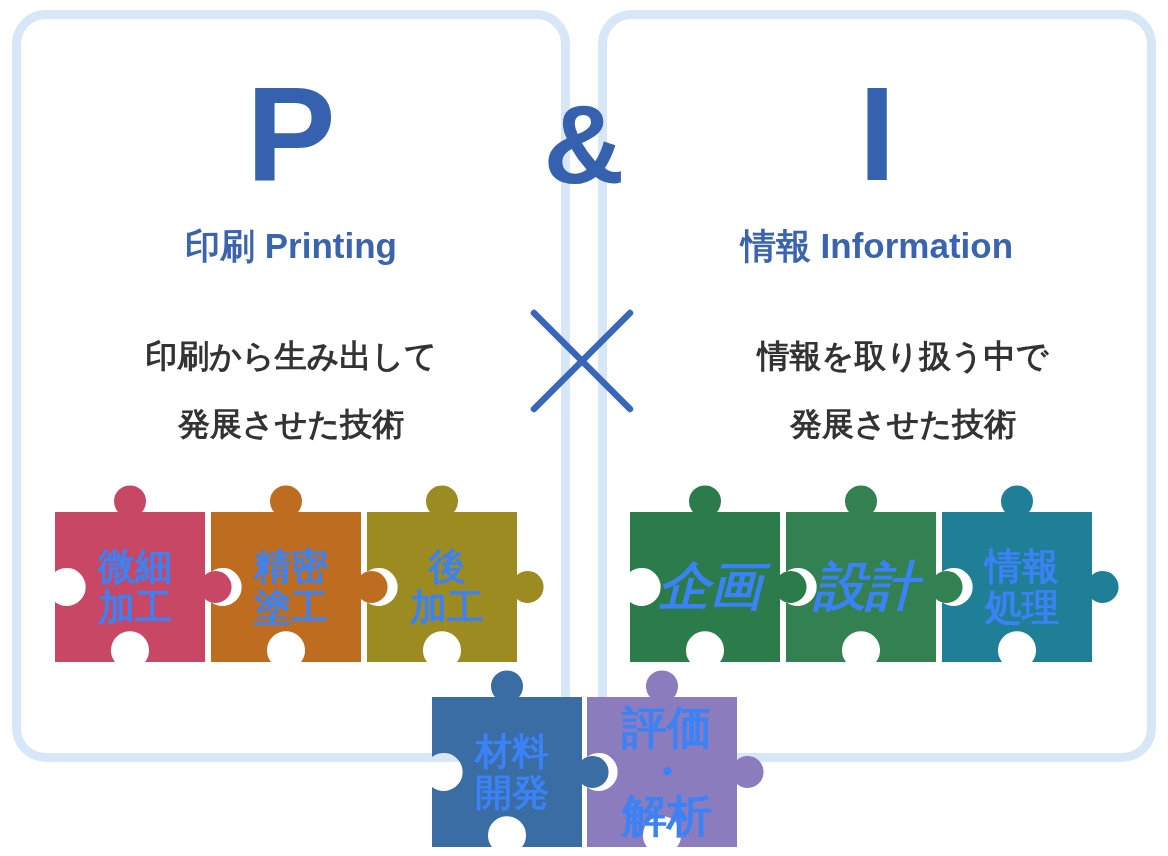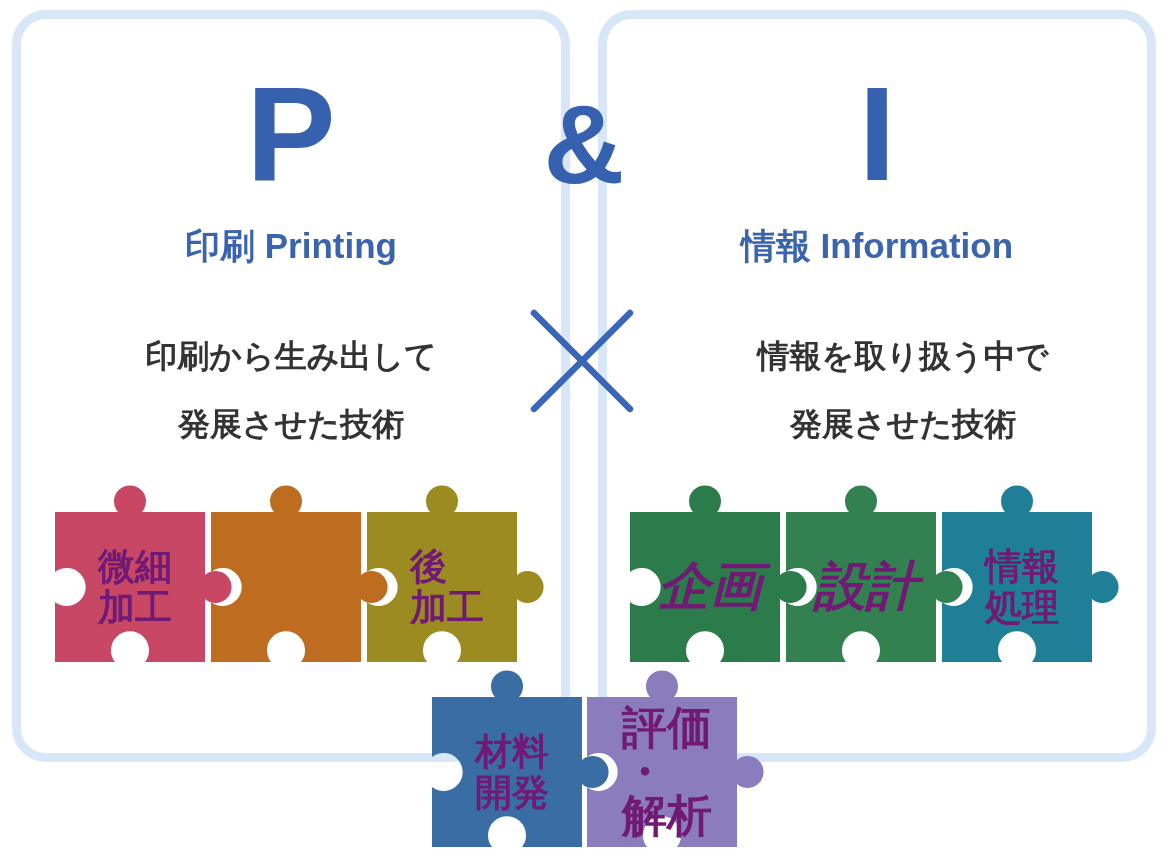--- a/index.html
+++ b/index.html
@@ -38,22 +38,22 @@
     color:#333333;white-space:pre-line;
   }
   .desc.dl{left:12px;}
   .desc.dr{left:624px;}
   .cross{position:absolute;left:524px;top:304px;width:116px;height:114px;}
   .piece{position:absolute;width:210px;height:210px;}
   .piece svg{position:absolute;left:0;top:0;width:210px;height:210px;}
   .piece .lbl{
     position:absolute;left:30px;top:30px;width:150px;height:150px;
     box-sizing:border-box;padding-left:10px;
-    display:flex;align-items:center;justify-content:center;
-    color:#701a75;font-weight:700;white-space:pre-line;
+    display:flex;align-items:center;justify-content:center;text-align:center;
+    color:#3b82f6;font-weight:700;white-space:pre-line;
   }
   .f2 .lbl{font-size:37px;line-height:1.12;}
   .f1 .lbl{font-size:52px;line-height:1.1;font-style:italic;}
   .f3 .lbl{font-size:45px;line-height:0.98;}
   .pp1{left:25px;top:482px;}
   .pp2{left:181px;top:482px;}
   .pp3{left:337px;top:482px;}
   .pp4{left:600px;top:482px;}
   .pp5{left:756px;top:482px;}
   .pp6{left:912px;top:482px;}
@@ -100,20 +100,22 @@
       <use href="#pz" fill="#c74765"></use>
     </svg>
     <div class="lbl">微細
 加工</div>
   </div>
 
   <div class="piece f2 pp2">
     <svg viewBox="0 0 210 210">
       <use href="#pz" fill="#bd6c20"></use>
     </svg>
+    <div class="lbl">精密
+塗工</div>
   </div>
 
   <div class="piece f2 pp3">
     <svg viewBox="0 0 210 210">
       <use href="#pz" fill="#9c8b21"></use>
     </svg>
     <div class="lbl">後
 加工</div>
   </div>
 

